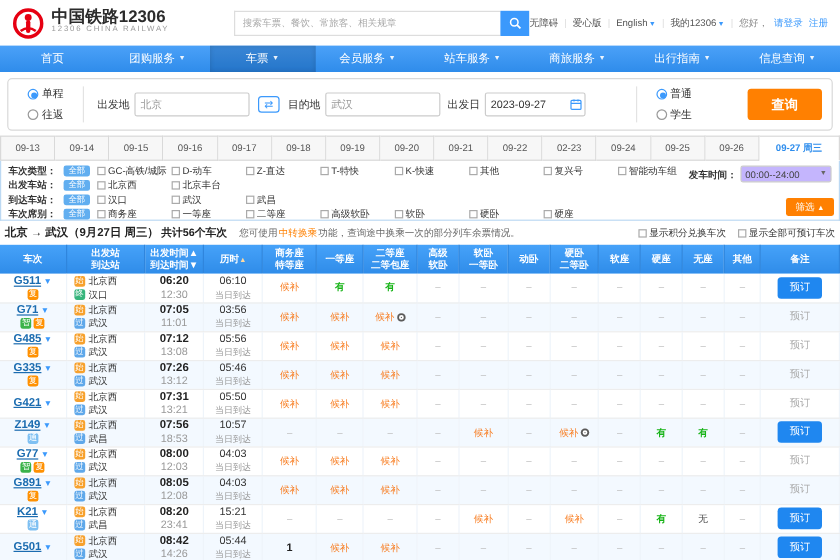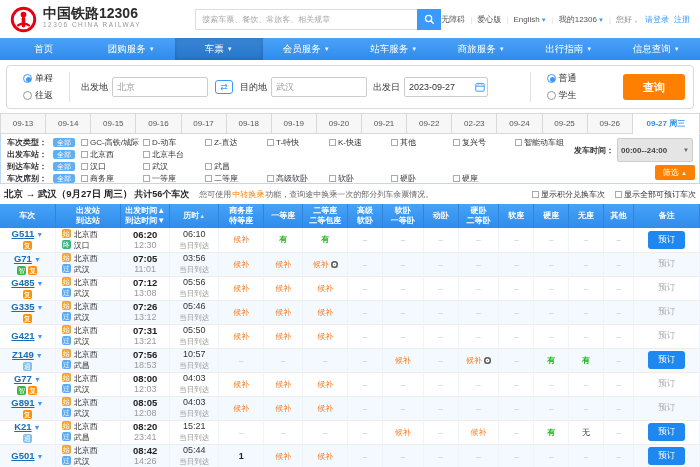--- a/index.html
+++ b/index.html
@@ -67,22 +67,22 @@
   
   .filter-box{height:50px;border:1px solid #bcd9f3;border-top:none;padding:3px 6px;position:relative;font-size:8px;}
   .f-row{display:flex;align-items:center;height:11px;margin-bottom:1px;}
   .f-label{font-weight:bold;color:#333;width:46px;}
   .chip-all{background:#61aef0;color:#fff;border-radius:2px;padding:0 4px;height:9px;line-height:9px;
     font-size:7px;margin-right:6px;cursor:pointer;}
   .f-opt{display:flex;align-items:center;gap:2px;min-width:62px;cursor:pointer;color:#333;}
   .cb{width:7px;height:7px;border:1px solid #aaa;background:#fff;display:inline-block;flex:none;}
   .depart-time{position:absolute;top:4px;right:6px;display:flex;align-items:center;gap:3px;}
   .dt-label{font-weight:bold;}
-  .dt-select{border:1px solid #ccc;border-radius:2px;width:76px;height:24px;display:flex;align-items:center;
-    justify-content:space-between;padding:0 3px;color:#444;cursor:pointer;background:#e5e5e5;font-weight:bold;}
+  .dt-select{border:1px solid #ccc;border-radius:2px;width:76px;height:14px;display:flex;align-items:center;
+    justify-content:space-between;padding:0 3px;color:#444;cursor:pointer;background:#c4b5fd;}
   .dt-select .arrow{font-size:6px;color:#666;}
   .filter-btn{position:absolute;right:4px;bottom:3px;background:var(--accent-orange);color:#fff;border:none;
     border-radius:2px;font-size:8px;padding:2px 8px;cursor:pointer;}
   .filter-btn .arrow{font-size:6px;}
 
   
   .summary{height:20px;display:flex;align-items:center;padding:0 4px;font-size:8px;color:#666;}
   .sum-route{font-size:9.5px;font-weight:bold;color:#222;margin-right:2px;}
   .sum-count{font-size:9px;font-weight:bold;color:#222;margin-right:10px;}
   .sum-link{color:var(--accent-orange);cursor:pointer;margin:0 1px;}

